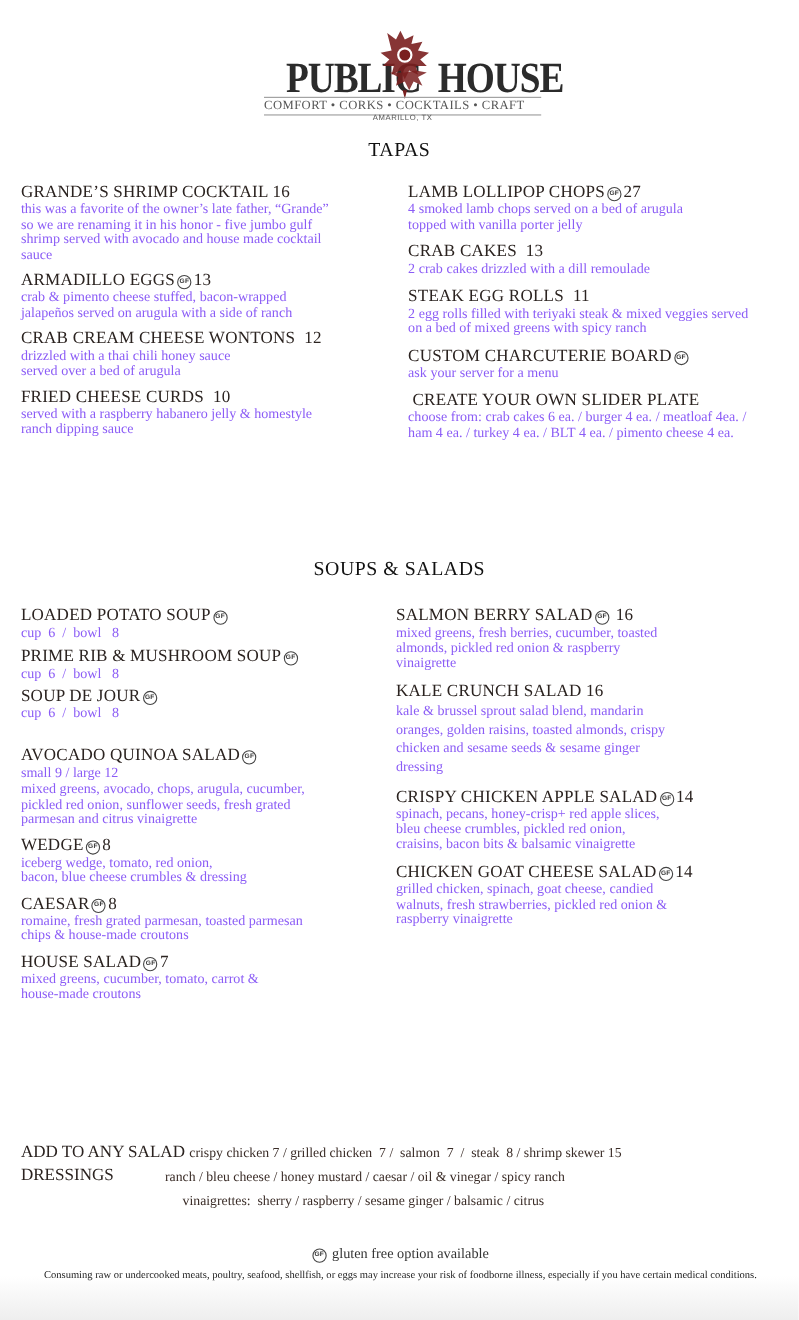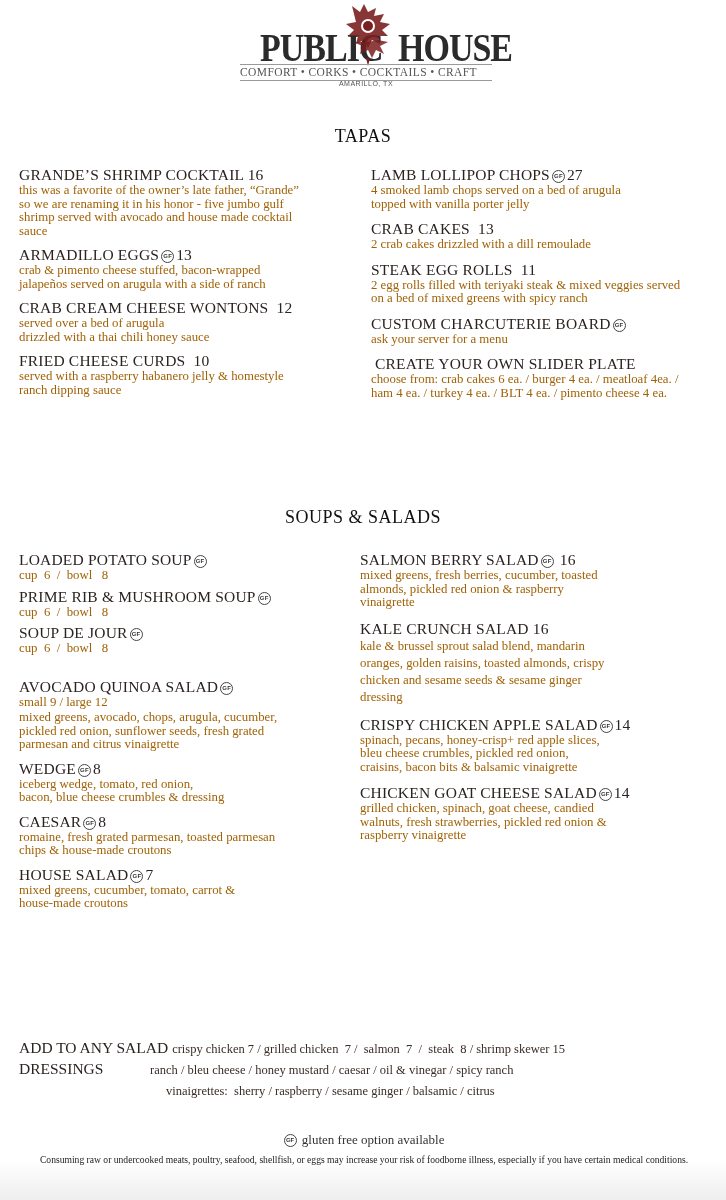--- a/index.html
+++ b/index.html
@@ -4,36 +4,36 @@
 <style>
   html, body { margin: 0; padding: 0; }
   body {
     width: 726px; height: 1200px; position: relative; overflow: hidden;
     background: linear-gradient(to bottom, #ffffff 0px, #ffffff 1160px, #eeeeee 1200px);
     color: #2a1f1a;
     font-family: "Liberation Serif", "DejaVu Serif", serif;
   }
   .abs { position: absolute; }
   
-  .logo { left: 240px; top: 0; width: 252px; height: 92px; }
+  .logo { left: 240px; top: 24px; width: 252px; height: 92px; }
   .logo .word { position: absolute; top: 26px; font-family: "Liberation Serif", serif; font-weight: bold;
     font-size: 34px; letter-spacing: -1px; color: #2b2b2b; transform: scaleY(1.15); transform-origin: top left; }
   .logo .word.left { left: 20px; }
   .logo .word.right { left: 158px; }
   .logo .mascot { position: absolute; left: 98px; top: 2px; width: 58px; height: 64px; }
   .logo .rule { position: absolute; left: 0; width: 252px; height: 1px; background: #9a9a9a; }
   .logo .tagline { position: absolute; left: 0; top: 66px; width: 252px; 
     font-size: 11.5px; letter-spacing: 0.4px; color: #555; white-space: nowrap; }
   .logo .city { position: absolute; left: 0; top: 80px; width: 252px; text-align: center; font-family: "Liberation Sans", sans-serif;
     font-size: 7px; letter-spacing: 0.5px; color: #555; }
 
   .section-title { width: 726px; left: 0; text-align: center; font-weight: normal; font-size: 18px; color: #111; letter-spacing: 0.5px; }
 
   .item-name { font-size: 15.5px; color: #2b2320; white-space: nowrap; letter-spacing: 0.2px; }
-  .item-desc { font-size: 12.8px; line-height: 13.5px; color: #a16207; font-family: Liberation Serif, serif; }
+  .item-desc { font-size: 12.8px; line-height: 13.5px; color: #8b5cf6; font-family: Liberation Serif, serif; }
   .gf { display: inline-block; width: 11px; height: 11px; border-radius: 50%; border: 1.3px solid #444;
     font-family: "Liberation Sans", sans-serif; font-size: 6px; font-weight: bold; line-height: 11px;
     text-align: center; vertical-align: 2px; color: #333; box-sizing: content-box; margin: 0 2px; }
 
   .addon-label { font-size: 15.5px; color: #2b2320; white-space: nowrap; }
   .addon-text { font-size: 12.5px; color: #3a2c27; white-space: nowrap; text-align: center; }
 
   .footer-gf { left: 0; width: 726px; text-align: center; font-size: 13px; color: #333; }
   .footer-warning { left: 14px; width: 700px; text-align: center; font-size: 9.6px; line-height: 13px; color: #222; }
 </style>
@@ -73,22 +73,22 @@
   <div style="margin-bottom:8px">
     <div class="item-name"><span>ARMADILLO EGGS</span><span class="gf">GF</span><span>13</span></div>
     <div class="item-desc">
       <div>crab &amp; pimento cheese stuffed, bacon-wrapped</div>
       <div>jalapeños served on arugula with a side of ranch</div>
     </div>
   </div>
   <div style="margin-bottom:8px">
     <div class="item-name"><span>CRAB CREAM CHEESE WONTONS</span>&nbsp; <span>12</span></div>
     <div class="item-desc">
+      <div>drizzled with a thai chili honey sauce</div>
       <div>served over a bed of arugula</div>
-      <div>drizzled with a thai chili honey sauce</div>
     </div>
   </div>
   <div>
     <div class="item-name"><span>FRIED CHEESE CURDS</span>&nbsp; <span>10</span></div>
     <div class="item-desc">
       <div>served with a raspberry habanero jelly &amp; homestyle</div>
       <div>ranch dipping sauce</div>
     </div>
   </div>
 </div>

